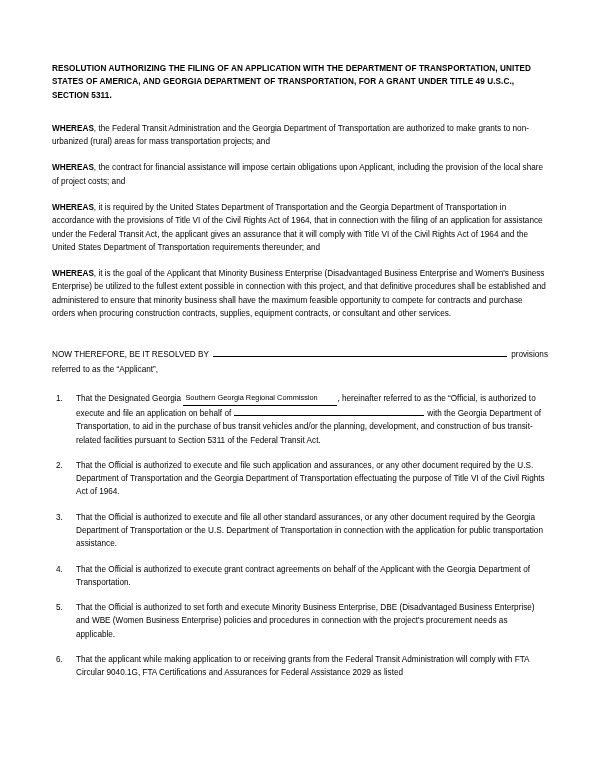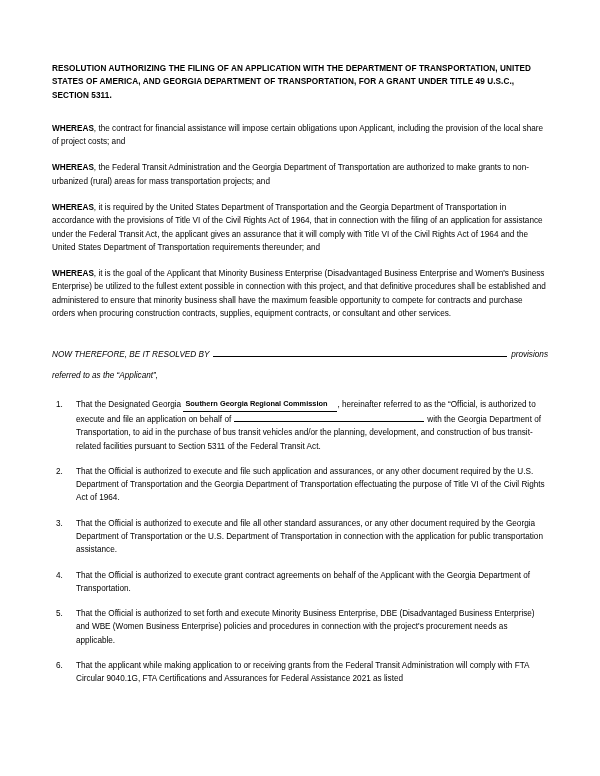--- a/index.html
+++ b/index.html
@@ -39,40 +39,39 @@
   .para .lead {
     font-weight: bold;
   }
   .spacer-lg {
     height: 14px;
   }
   .resolve-block {
     font-size: 8.2px;
     line-height: 1.62;
     margin: 0 0 16px 0;
-    font-style: italic;
   }
   .resolve-line {
     display: flex;
     align-items: baseline;
     flex-wrap: nowrap;
     white-space: nowrap;
   }
   .blank-line {
     display: inline-block;
     border-bottom: 1px solid #000;
     height: 9px;
     margin: 0 4px;
   }
   .blank-applicant {
     flex: 1 1 auto;
     min-width: 40px;
   }
   .resolve-sub {
-    margin-top: 7px;
+    margin-top: 1px;
   }
   ol.items {
     margin: 0;
     padding: 0;
     list-style: none;
     counter-reset: item;
   }
   ol.items > li {
     position: relative;
     font-size: 8.2px;
@@ -87,21 +86,20 @@
     width: 16px;
     text-align: left;
   }
   .filled-field {
     position: relative;
     display: inline-block;
     border-bottom: 1px solid #000;
     min-width: 150px;
     text-align: left;
     padding: 0 2px;
-    font-weight: bold;
   }
   .filled-field .filled-text {
     display: inline-block;
     font-size: 7.4px;
     line-height: 1;
     position: relative;
     top: -1px;
   }
   .inline-blank {
     display: inline-block;
@@ -113,25 +111,25 @@
   }
 </style>
 </head>
 <body>
 
 <div class="page">
 
   <div class="doc-title">RESOLUTION AUTHORIZING THE FILING OF AN APPLICATION WITH THE DEPARTMENT OF TRANSPORTATION, UNITED STATES OF AMERICA, AND GEORGIA DEPARTMENT OF TRANSPORTATION, FOR A GRANT UNDER TITLE 49 U.S.C., SECTION 5311.</div>
 
   <p class="para">
-    <span class="lead">WHEREAS</span><span>, the contract for financial assistance will impose certain obligations upon Applicant, including the provision of the local share of project costs; and</span>
+    <span class="lead">WHEREAS</span><span>, the Federal Transit Administration and the Georgia Department of Transportation are authorized to make grants to non-urbanized (rural) areas for mass transportation projects; and</span>
   </p>
 
   <p class="para">
-    <span class="lead">WHEREAS</span><span>, the Federal Transit Administration and the Georgia Department of Transportation are authorized to make grants to non-urbanized (rural) areas for mass transportation projects; and</span>
+    <span class="lead">WHEREAS</span><span>, the contract for financial assistance will impose certain obligations upon Applicant, including the provision of the local share of project costs; and</span>
   </p>
 
   <p class="para">
     <span class="lead">WHEREAS</span><span>, it is required by the United States Department of Transportation and the Georgia Department of Transportation in accordance with the provisions of Title VI of the Civil Rights Act of 1964, that in connection with the filing of an application for assistance under the Federal Transit Act, the applicant gives an assurance that it will comply with Title VI of the Civil Rights Act of 1964 and the United States Department of Transportation requirements thereunder; and</span>
   </p>
 
   <p class="para">
     <span class="lead">WHEREAS</span><span>, it is the goal of the Applicant that Minority Business Enterprise (Disadvantaged Business Enterprise and Women's Business Enterprise) be utilized to the fullest extent possible in connection with this project, and that definitive procedures shall be established and administered to ensure that minority business shall have the maximum feasible opportunity to compete for contracts and purchase orders when procuring construction contracts, supplies, equipment contracts, or consultant and other services.</span>
   </p>
 
@@ -169,18 +167,18 @@
       <span>That the Official is authorized to execute grant contract agreements on behalf of the Applicant with the Georgia Department of Transportation.</span>
     </li>
 
     <li>
       <span class="num">5.</span>
       <span>That the Official is authorized to set forth and execute Minority Business Enterprise, DBE (Disadvantaged Business Enterprise) and WBE (Women Business Enterprise) policies and procedures in connection with the project's procurement needs as applicable.</span>
     </li>
 
     <li>
       <span class="num">6.</span>
-      <span>That the applicant while making application to or receiving grants from the Federal Transit Administration will comply with FTA Circular 9040.1G, FTA Certifications and Assurances for Federal Assistance 2021 as listed</span>
+      <span>That the applicant while making application to or receiving grants from the Federal Transit Administration will comply with FTA Circular 9040.1G, FTA Certifications and Assurances for Federal Assistance 2029 as listed</span>
     </li>
 
   </ol>
 
 </div>
 
 </body></html>

